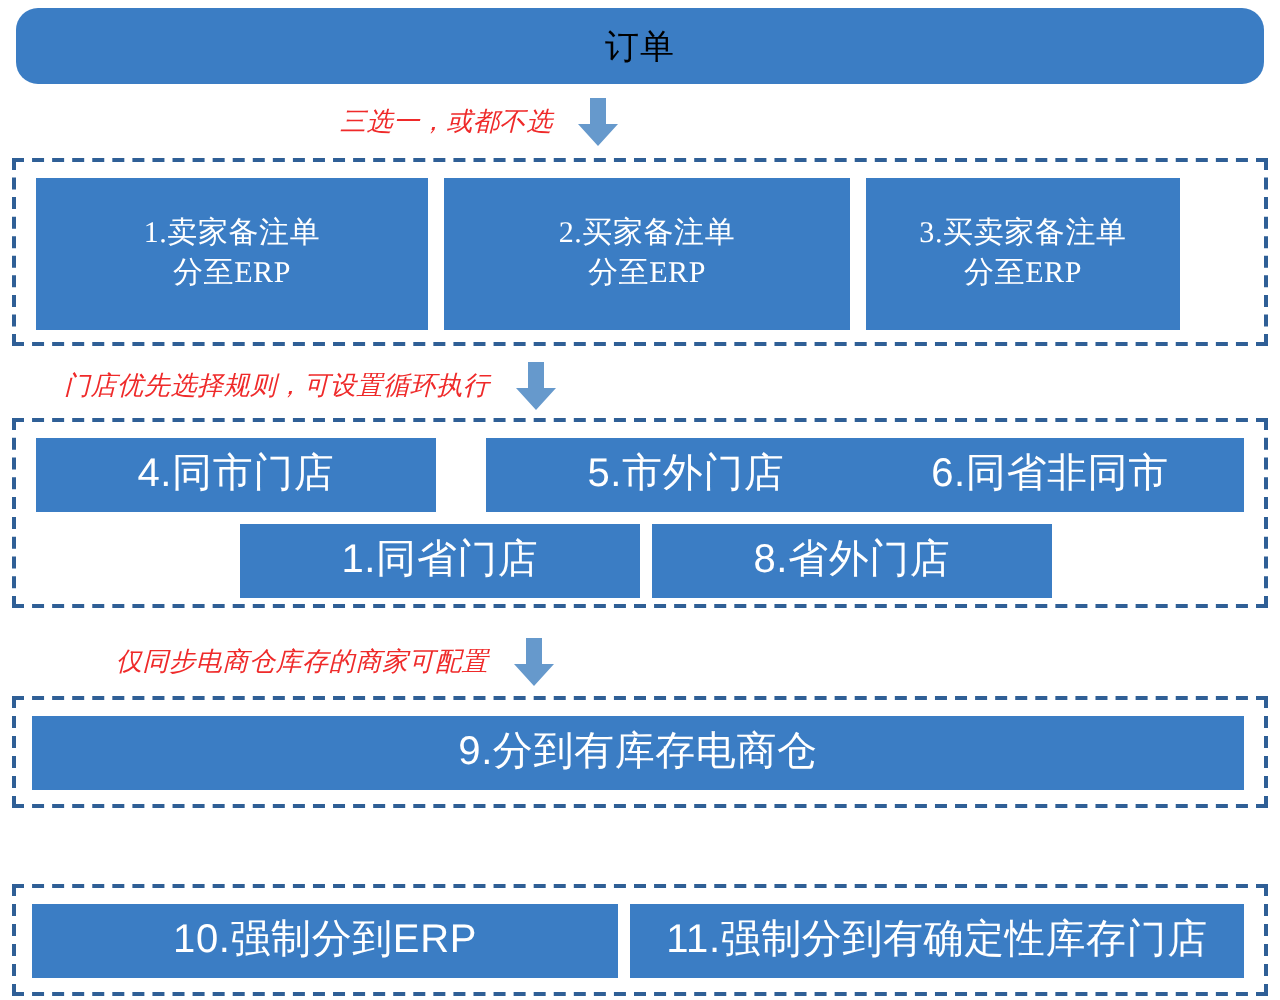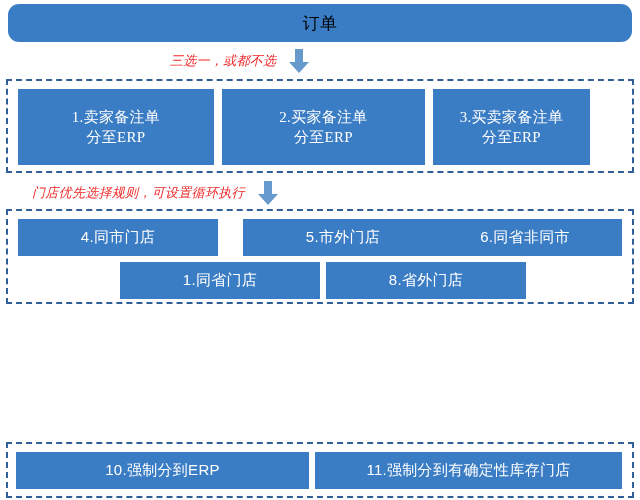--- a/index.html
+++ b/index.html
@@ -69,21 +69,21 @@
 
   
   .node {
     position: absolute;
     background: #3b7dc4;
     color: #ffffff;
     display: flex;
     align-items: center;
     justify-content: center;
     text-align: center;
-    font-size: 15px;
+    font-size: 20px;
     line-height: 1.35;
     box-sizing: border-box;
     letter-spacing: 0.3px;
   }
   .node.tall { font-size: 15px; font-family: Liberation Serif, serif; }
 </style>
 </head>
 <body>
 
 <div class="canvas">
@@ -140,21 +140,34 @@
       <span>6.同省非同市</span>
     </div>
     <div class="node" style="left:112px; top:51px; width:200px; height:37px;">
       <span>1.同省门店</span>
     </div>
     <div class="node" style="left:318px; top:51px; width:200px; height:37px;">
       <span>8.省外门店</span>
     </div>
   </div>
 
+  <div class="annot-row" style="left:58px; top:318px;">
+    <span class="annot-text">仅同步电商仓库存的商家可配置</span>
+    <span class="arrow-down">
+      <svg viewBox="0 0 26 26" width="26" height="26" aria-hidden="true">
+        <polygon points="9,1 17,1 17,14 23,14 13,25 3,14 9,14" fill="#6699cc"></polygon>
+      </svg>
+    </span>
+  </div>
 
+  <div class="group" style="left:6px; top:348px; width:628px; height:56px;">
+    <div class="node" style="left:8px; top:8px; width:606px; height:37px;">
+      <span>9.分到有库存电商仓</span>
+    </div>
+  </div>
 
 
   <div class="group" style="left:6px; top:442px; width:628px; height:56px;">
     <div class="node" style="left:8px; top:8px; width:293px; height:37px;">
       <span>10.强制分到ERP</span>
     </div>
     <div class="node" style="left:307px; top:8px; width:307px; height:37px;text-align:right;">
       <span>11.强制分到有确定性库存门店</span>
     </div>
   </div>

